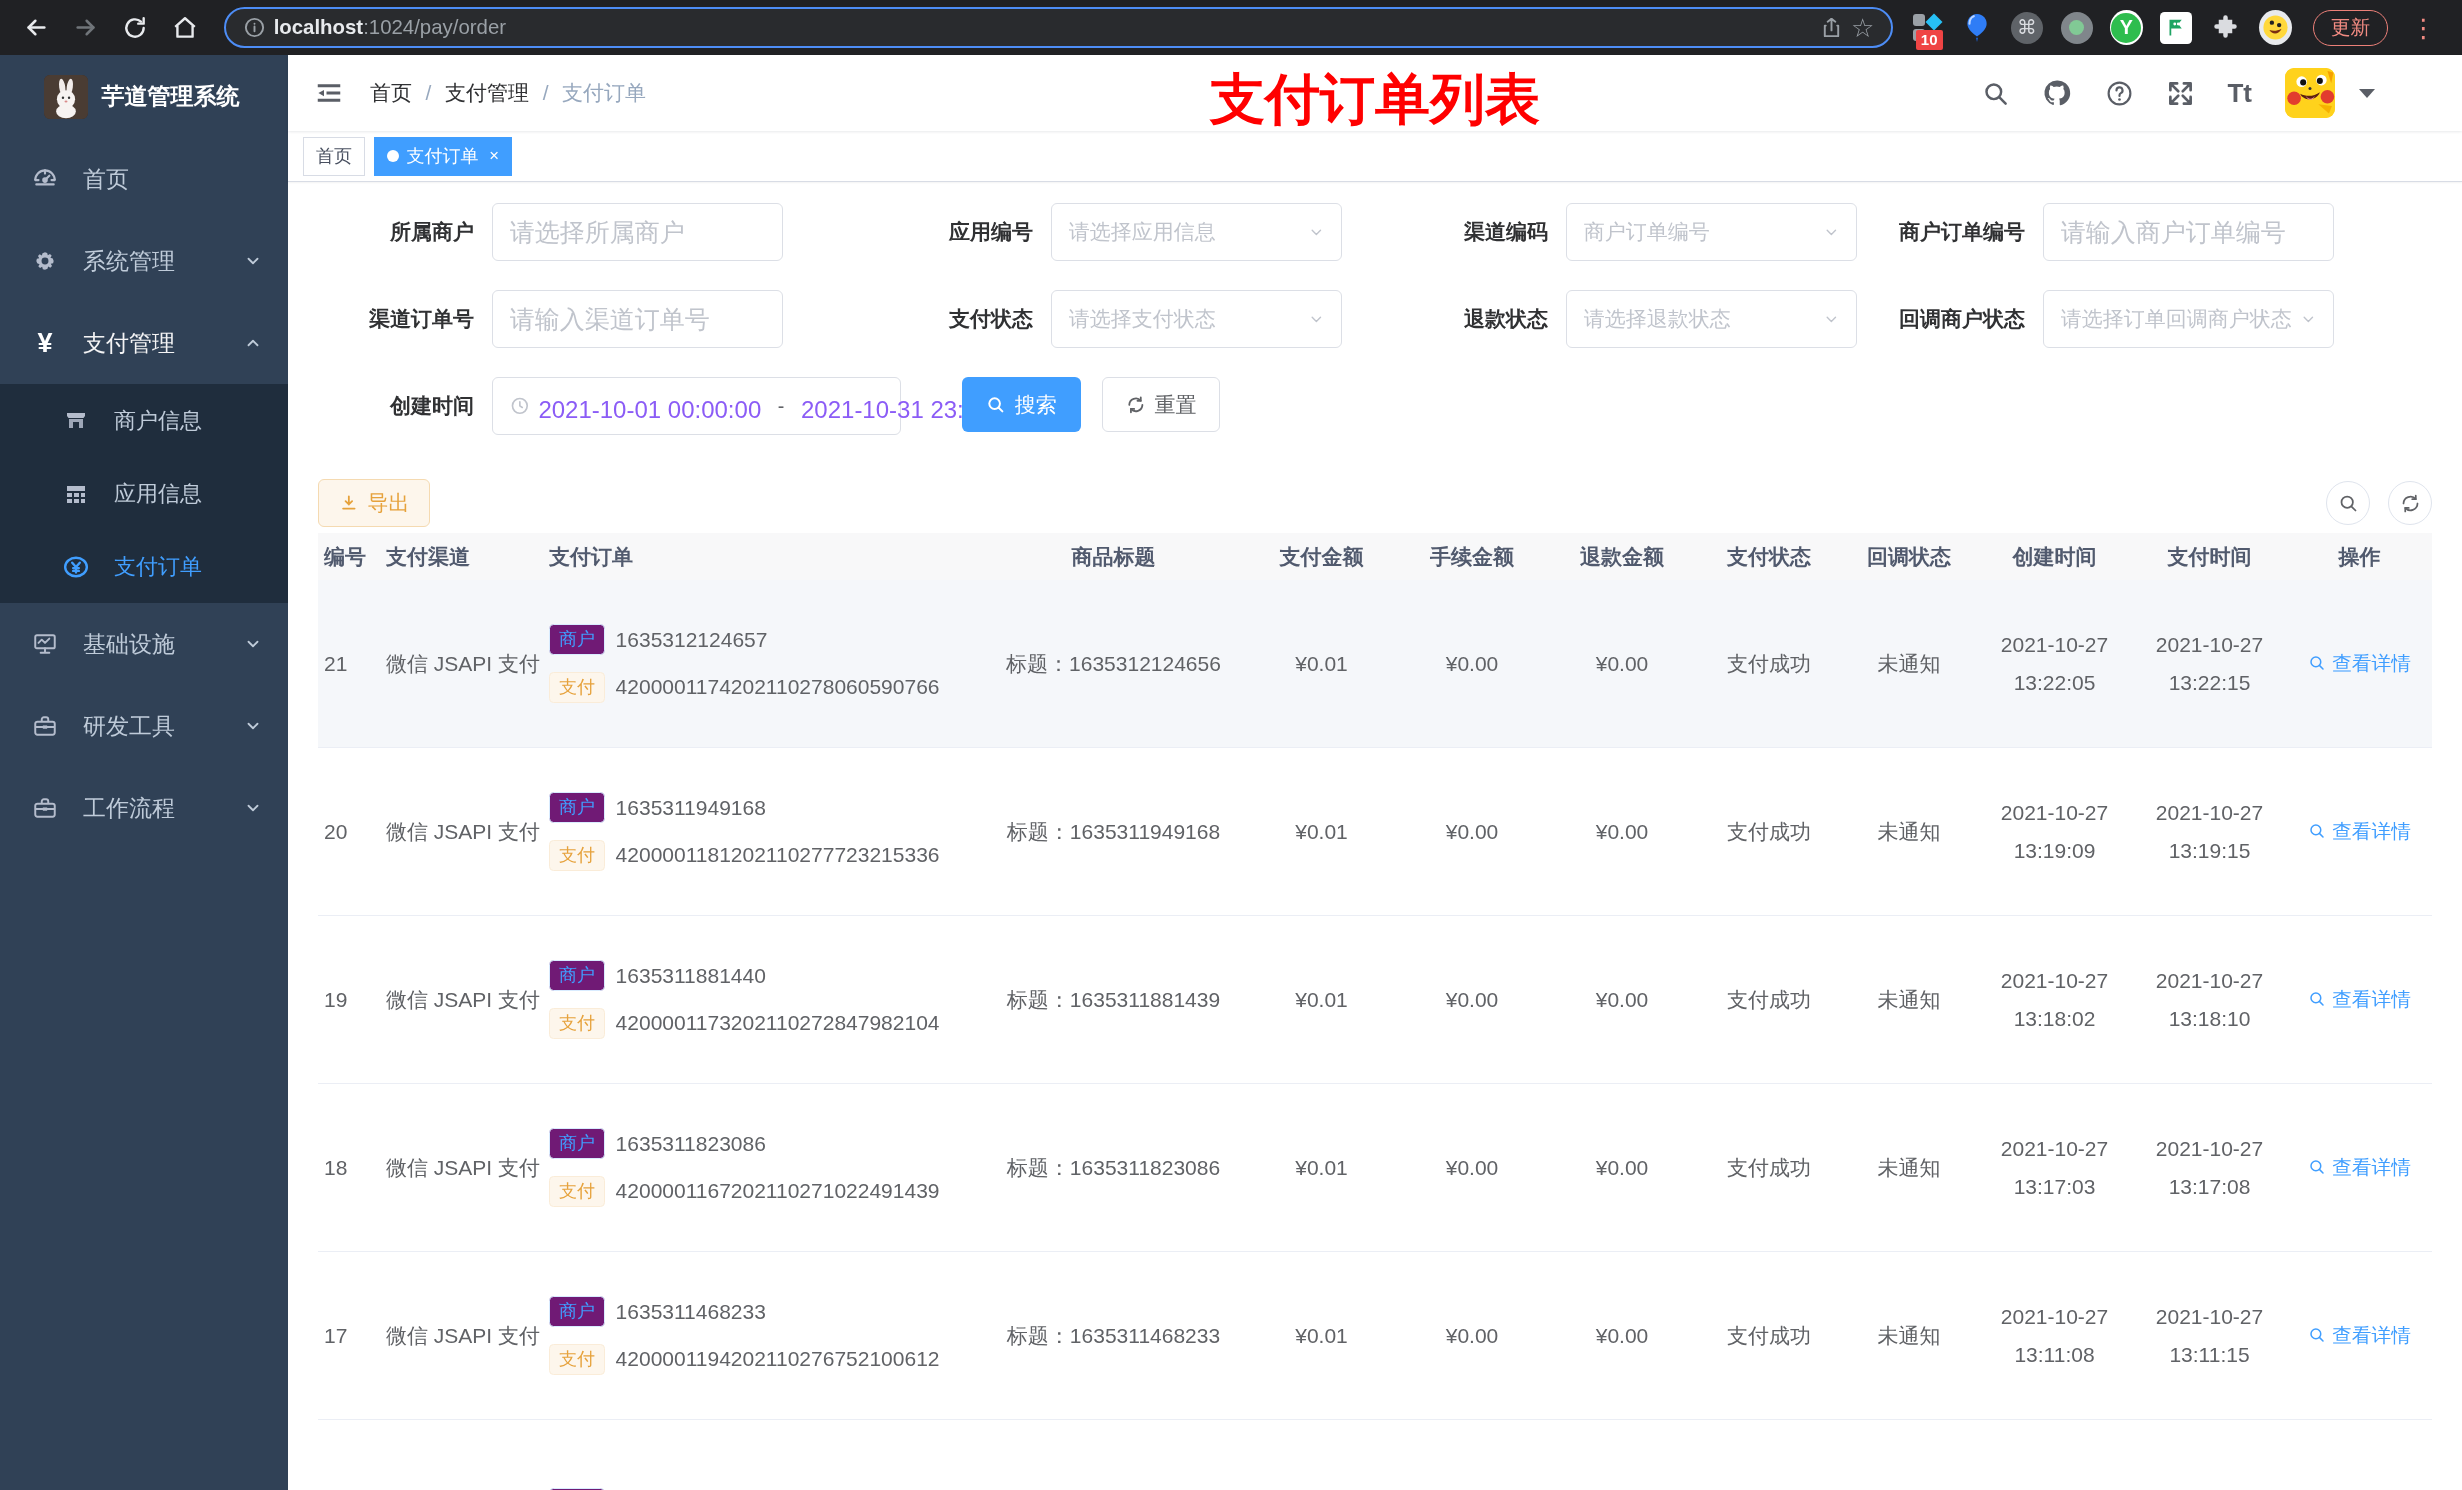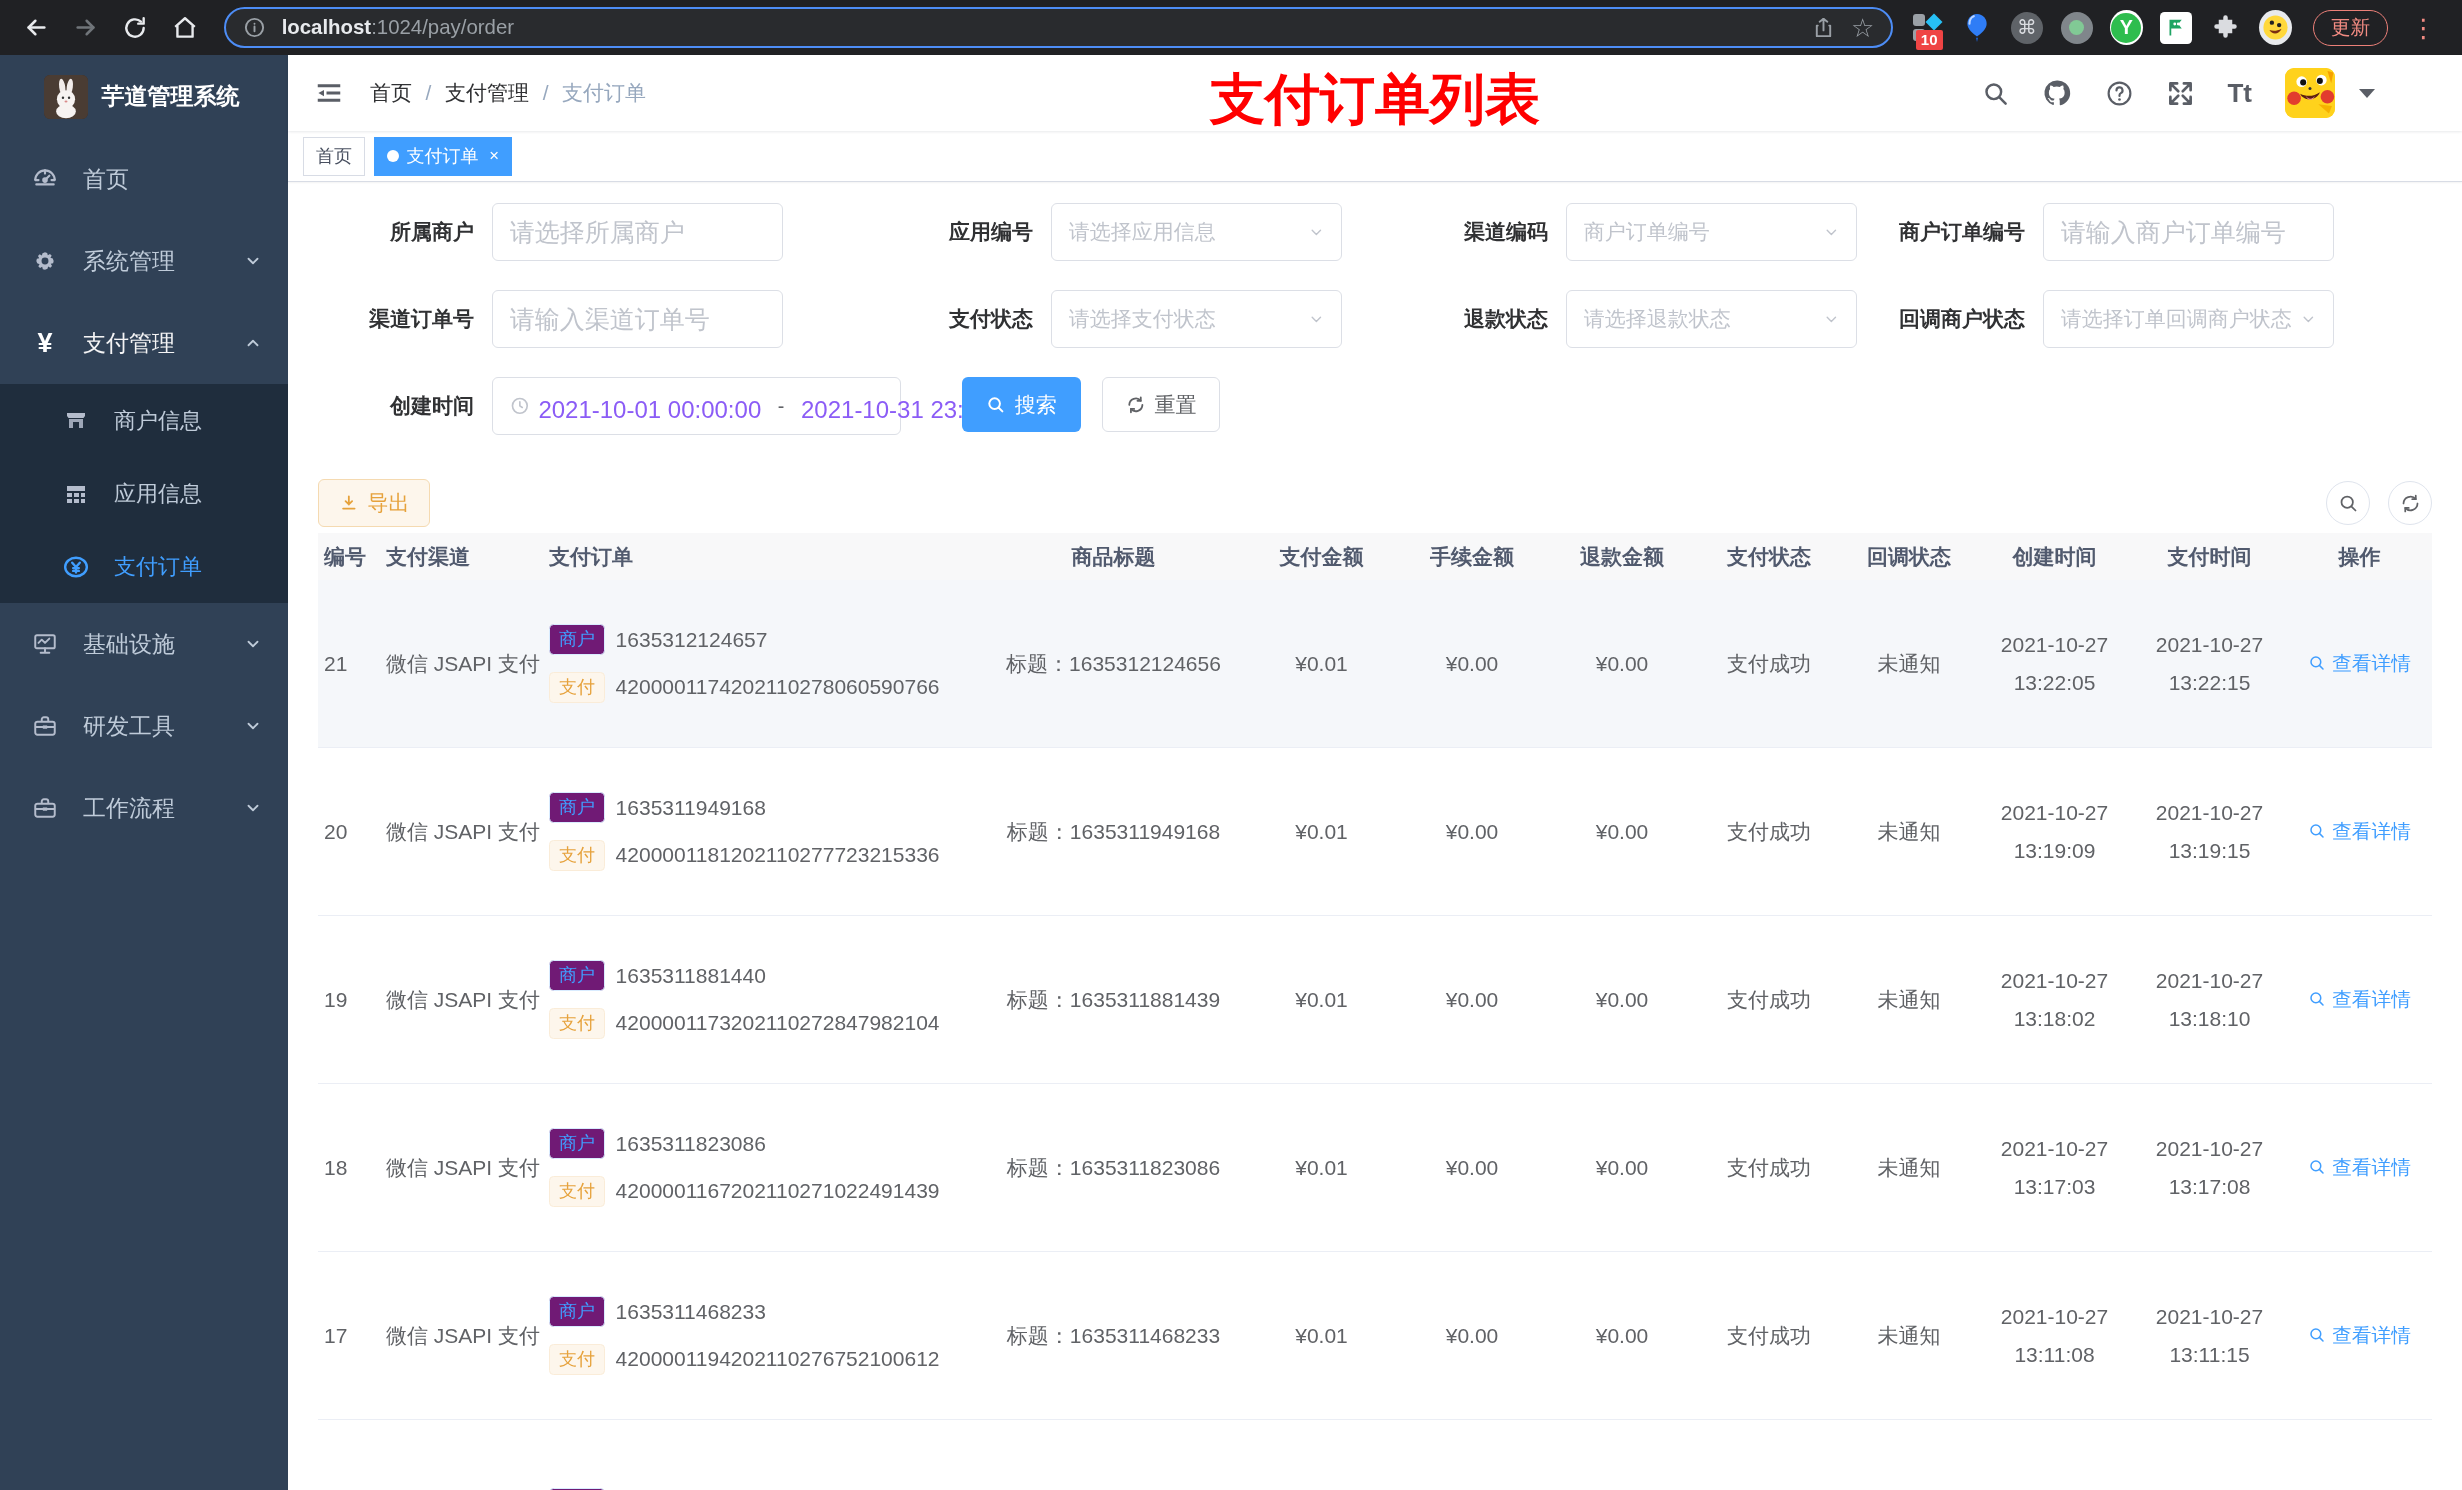--- a/index.html
+++ b/index.html
@@ -7,21 +7,21 @@
     font-family:"Liberation Sans","DejaVu Sans",sans-serif; }
 
   
   .chrome { height:55px; background:#202124; display:flex; align-items:center;
     padding:0 15px; gap:7.6px; }
   .chrome .navbtn { width:42px; height:42px; border-radius:50%; display:flex;
     align-items:center; justify-content:center; color:#e8eaed; flex:0 0 auto; }
   .chrome .navbtn.dim { color:#70757a; }
   .omnibox { flex:1 1 auto; height:41px; margin:0 10.6px; background:#292b2e;
     border:2.3px solid #4d8df6; border-radius:21px; display:flex; align-items:center;
-    padding:0 16.7px; gap:16px; min-width:0; }
+    padding:0 16.7px; gap:8px; min-width:0; }
   .omnibox .url { font-size:20.4px; white-space:nowrap; overflow:hidden; }
   .omnibox .url .host { color:#e8eaed; font-weight:700; }
   .omnibox .url .rest { color:#9aa0a6; }
   .omnibox .spacer { flex:1; }
   .exts { display:flex; align-items:center; gap:16.7px; flex:0 0 auto; padding-right:4.5px; }
   .extic { width:33px; height:33px; display:flex; align-items:center; justify-content:center;
     position:relative; flex:0 0 auto; }
   .badge { position:absolute; bottom:-6px; left:4.5px; background:#ef4444; color:#fff;
     font-size:15px; font-weight:700; border-radius:2px; padding:0.8px 5.3px; line-height:18px; }
   .circ { border-radius:50%; display:flex; align-items:center; justify-content:center; }

